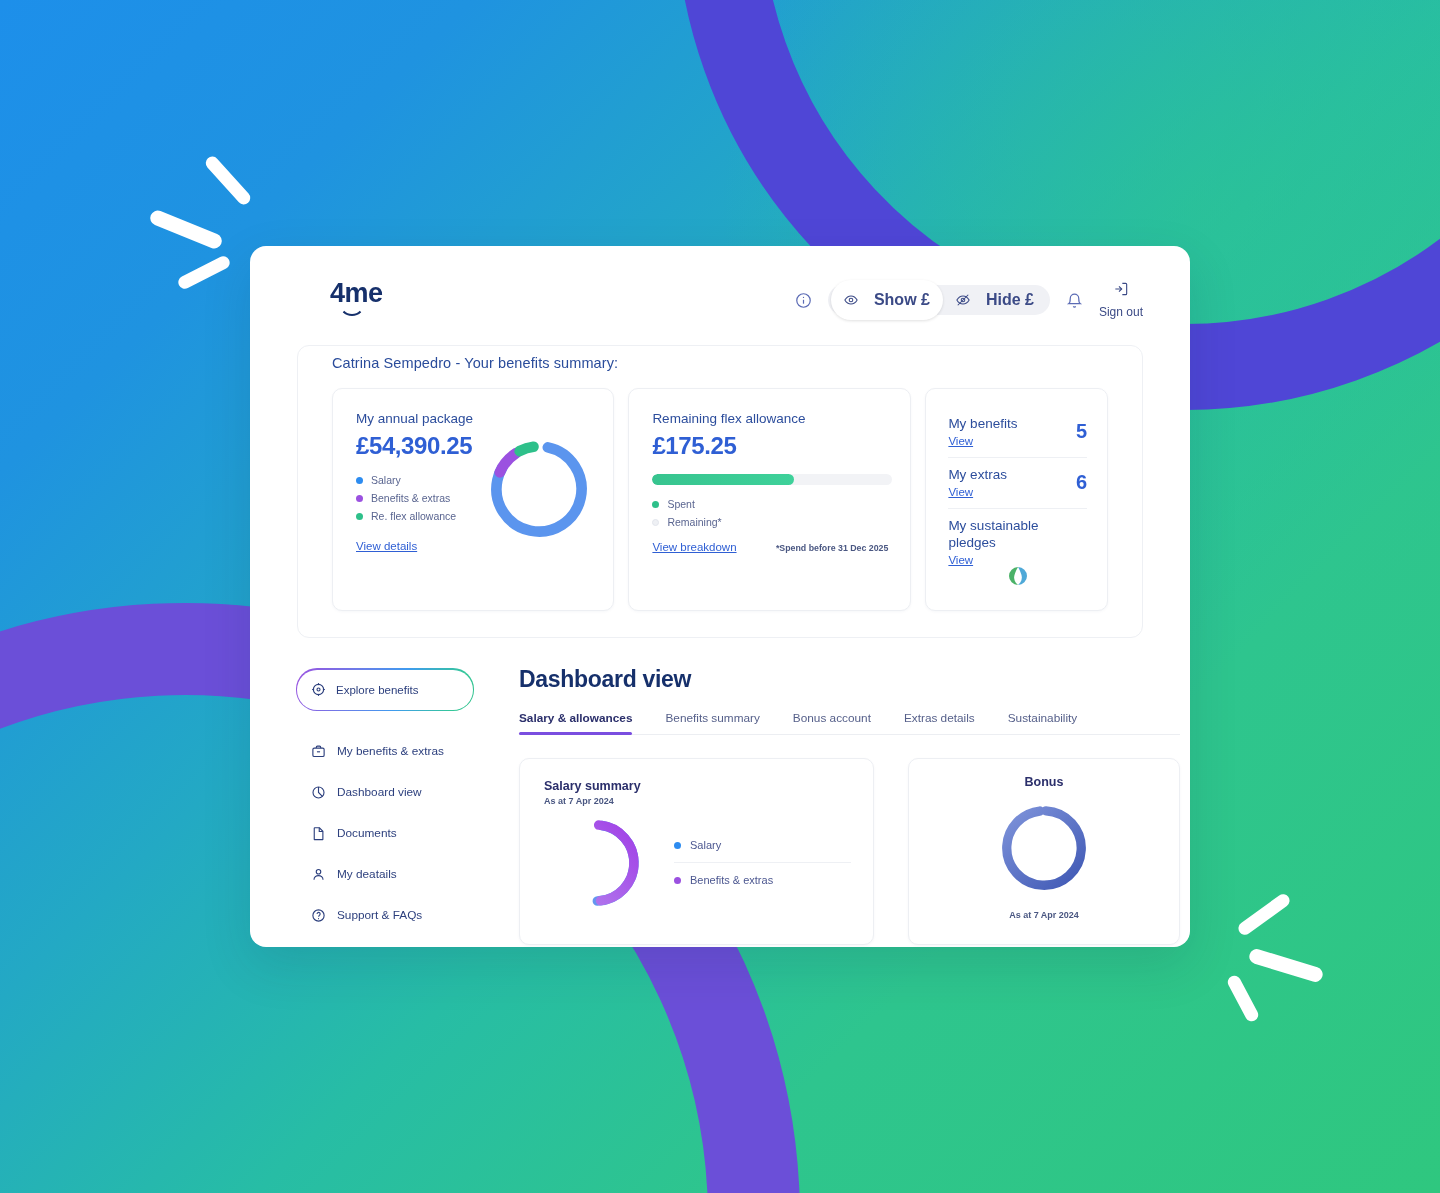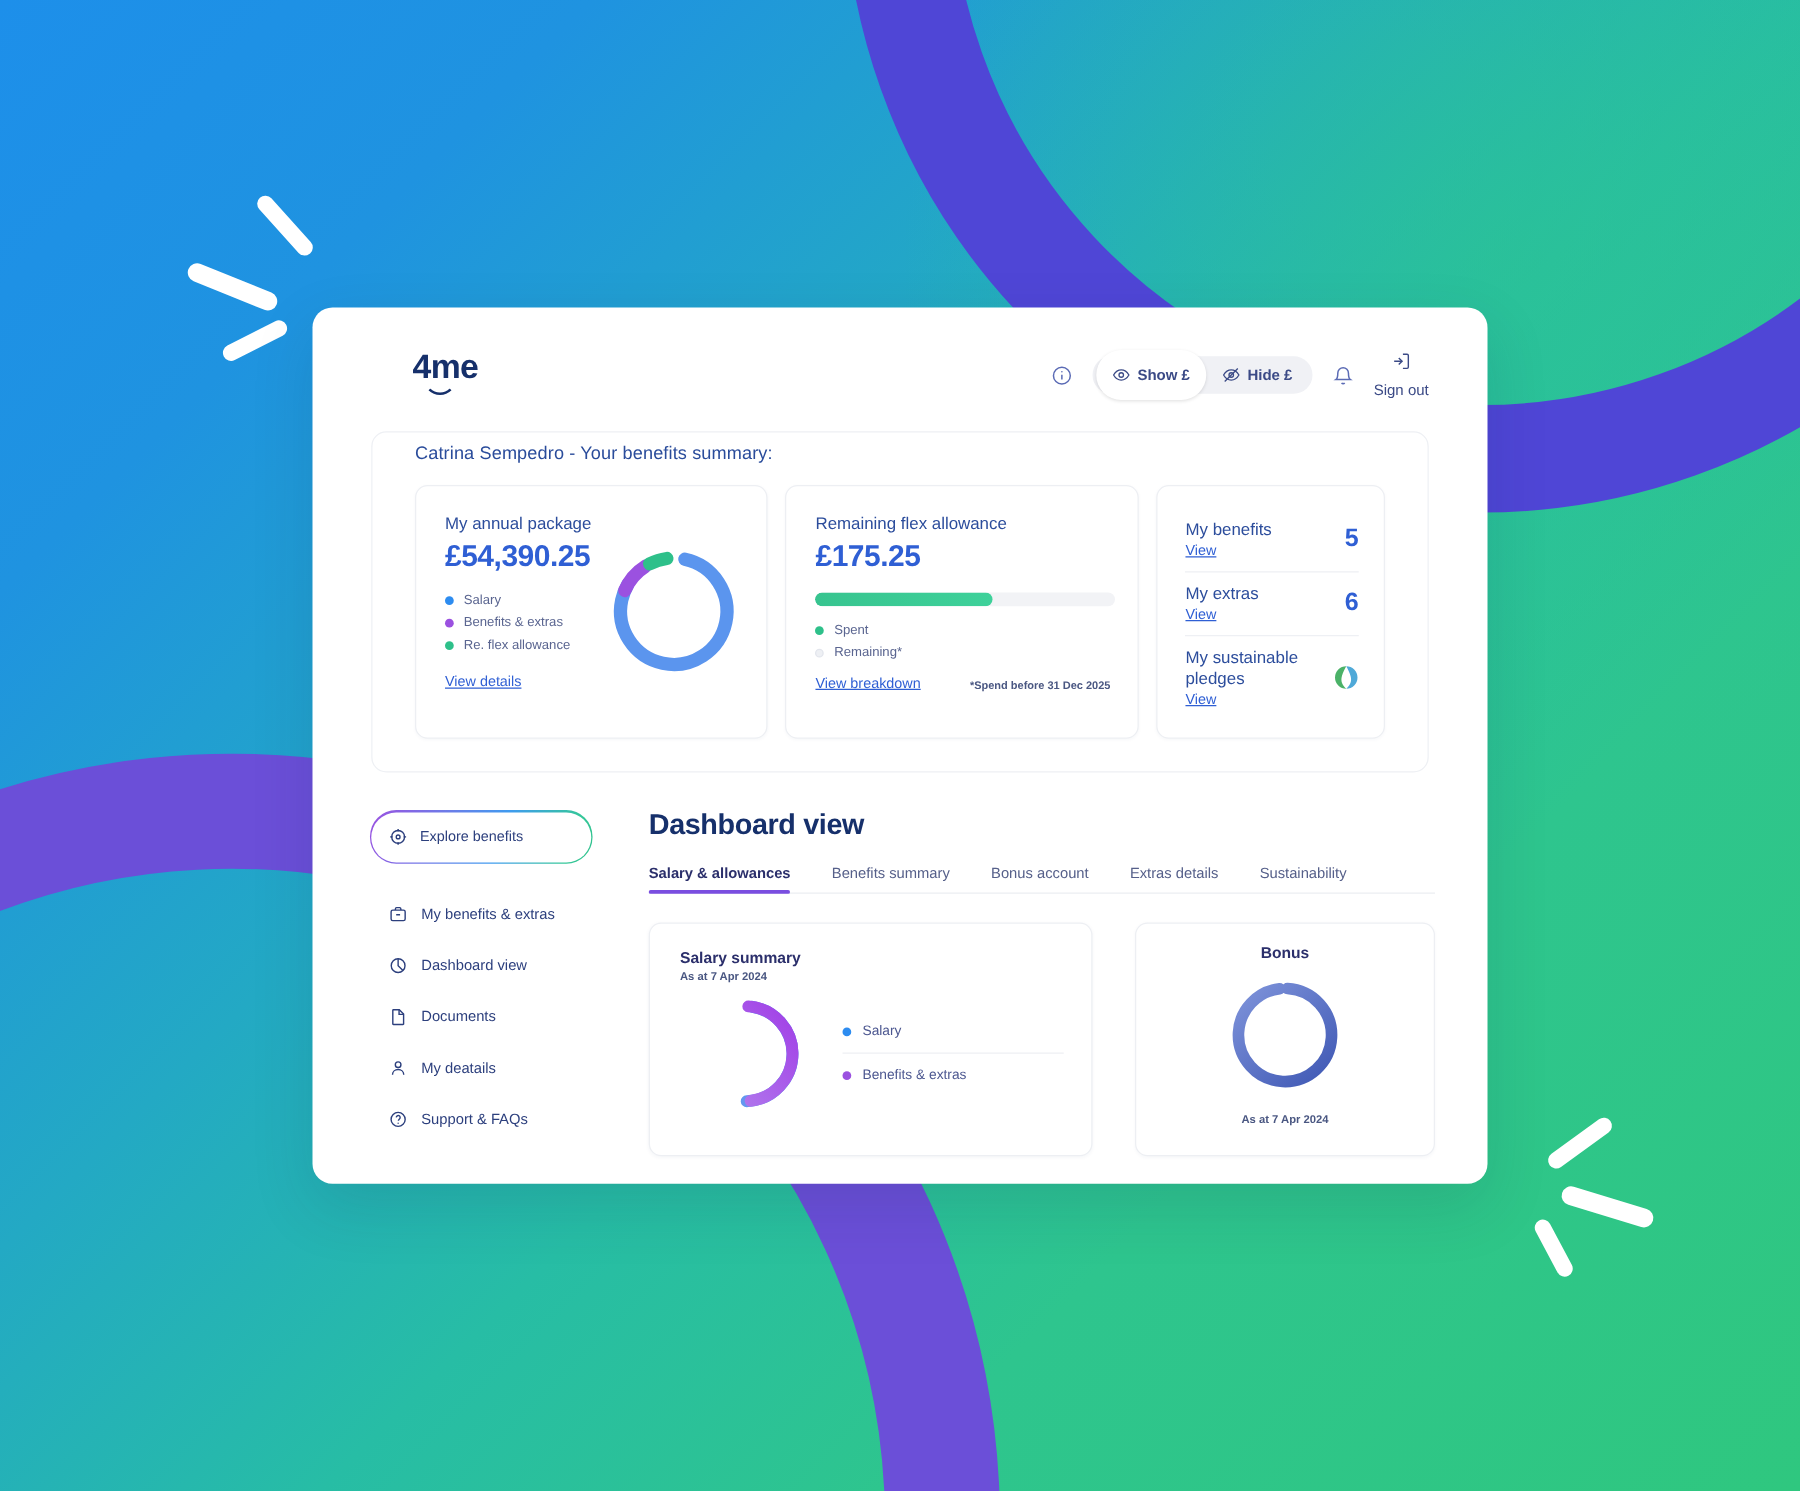--- a/index.html
+++ b/index.html
@@ -143,25 +143,25 @@
     display: flex;
     align-items: center;
     background: #f0f1f5;
     border-radius: 22px;
     padding: 3px;
     height: 30px;
   }
   .currency-toggle .seg {
     display: flex;
     align-items: center;
-    gap: 6px;
+    gap: 16px;
     padding: 0 13px;
     height: 40px;
     border-radius: 20px;
-    font-size: 12px;
+    font-size: 16px;
     font-weight: 700;
     color: #3b4a86;
     cursor: pointer;
     white-space: nowrap;
   }
   .currency-toggle .seg.active {
     background: #ffffff;
     box-shadow: 0 1px 3px rgba(0,0,0,0.12);
   }
   .signout {
@@ -275,21 +275,21 @@
     white-space: nowrap;
   }
 
   .count-row {
     display: flex;
     align-items: center;
     justify-content: space-between;
     padding: 9px 0 10px 0;
     border-bottom: 1px solid #eef0f4;
   }
-  .count-row:last-child { border-bottom: none; }
+  .count-row:last-child { border-bottom: none; flex-direction: column; }
   .count-row .rl { display: flex; flex-direction: column; gap: 2px; }
   .count-label { font-size: 13.5px; color: #2c4d9c; line-height: 1.25; }
   .count-value { font-size: 20px; font-weight: 700; color: #2f5fd4; }
 
   
   .lower {
     display: flex;
     margin: 28px 47px 0 47px;
     gap: 0;
   }
@@ -379,21 +379,21 @@
     gap: 34px;
     margin-top: 23px;
   }
   .panel {
     background: #fff;
     border: 1px solid #edeff3;
     border-radius: 10px;
     box-shadow: 0 1px 3px rgba(20,40,90,0.04);
   }
   .panel-salary { width: 355px; height: 187px; padding: 20px 22px 0 24px; }
-  .panel-bonus  { width: 240px; height: 187px; padding: 16px 0 0 0; display: flex; flex-direction: column; align-items: center; }
+  .panel-bonus  { width: 272px; height: 187px; padding: 16px 0 0 0; display: flex; flex-direction: column; align-items: center; }
 
   .panel-title { font-size: 12.5px; font-weight: 700; color: #2b2f6b; }
   .panel-sub   { font-size: 9px; color: #4a5782; font-weight: 700; margin-top: 3px; }
 
   .salary-body { display: flex; align-items: center; margin-top: 7px; }
   .donut-salary { width: 100px; height: 100px; flex: 0 0 auto; margin-left: 2px; }
   .salary-legend { flex: 1; margin-left: 28px; }
   .salary-legend .lrow {
     display: flex; align-items: center; gap: 9px;
     font-size: 11px; color: #4c5790;

